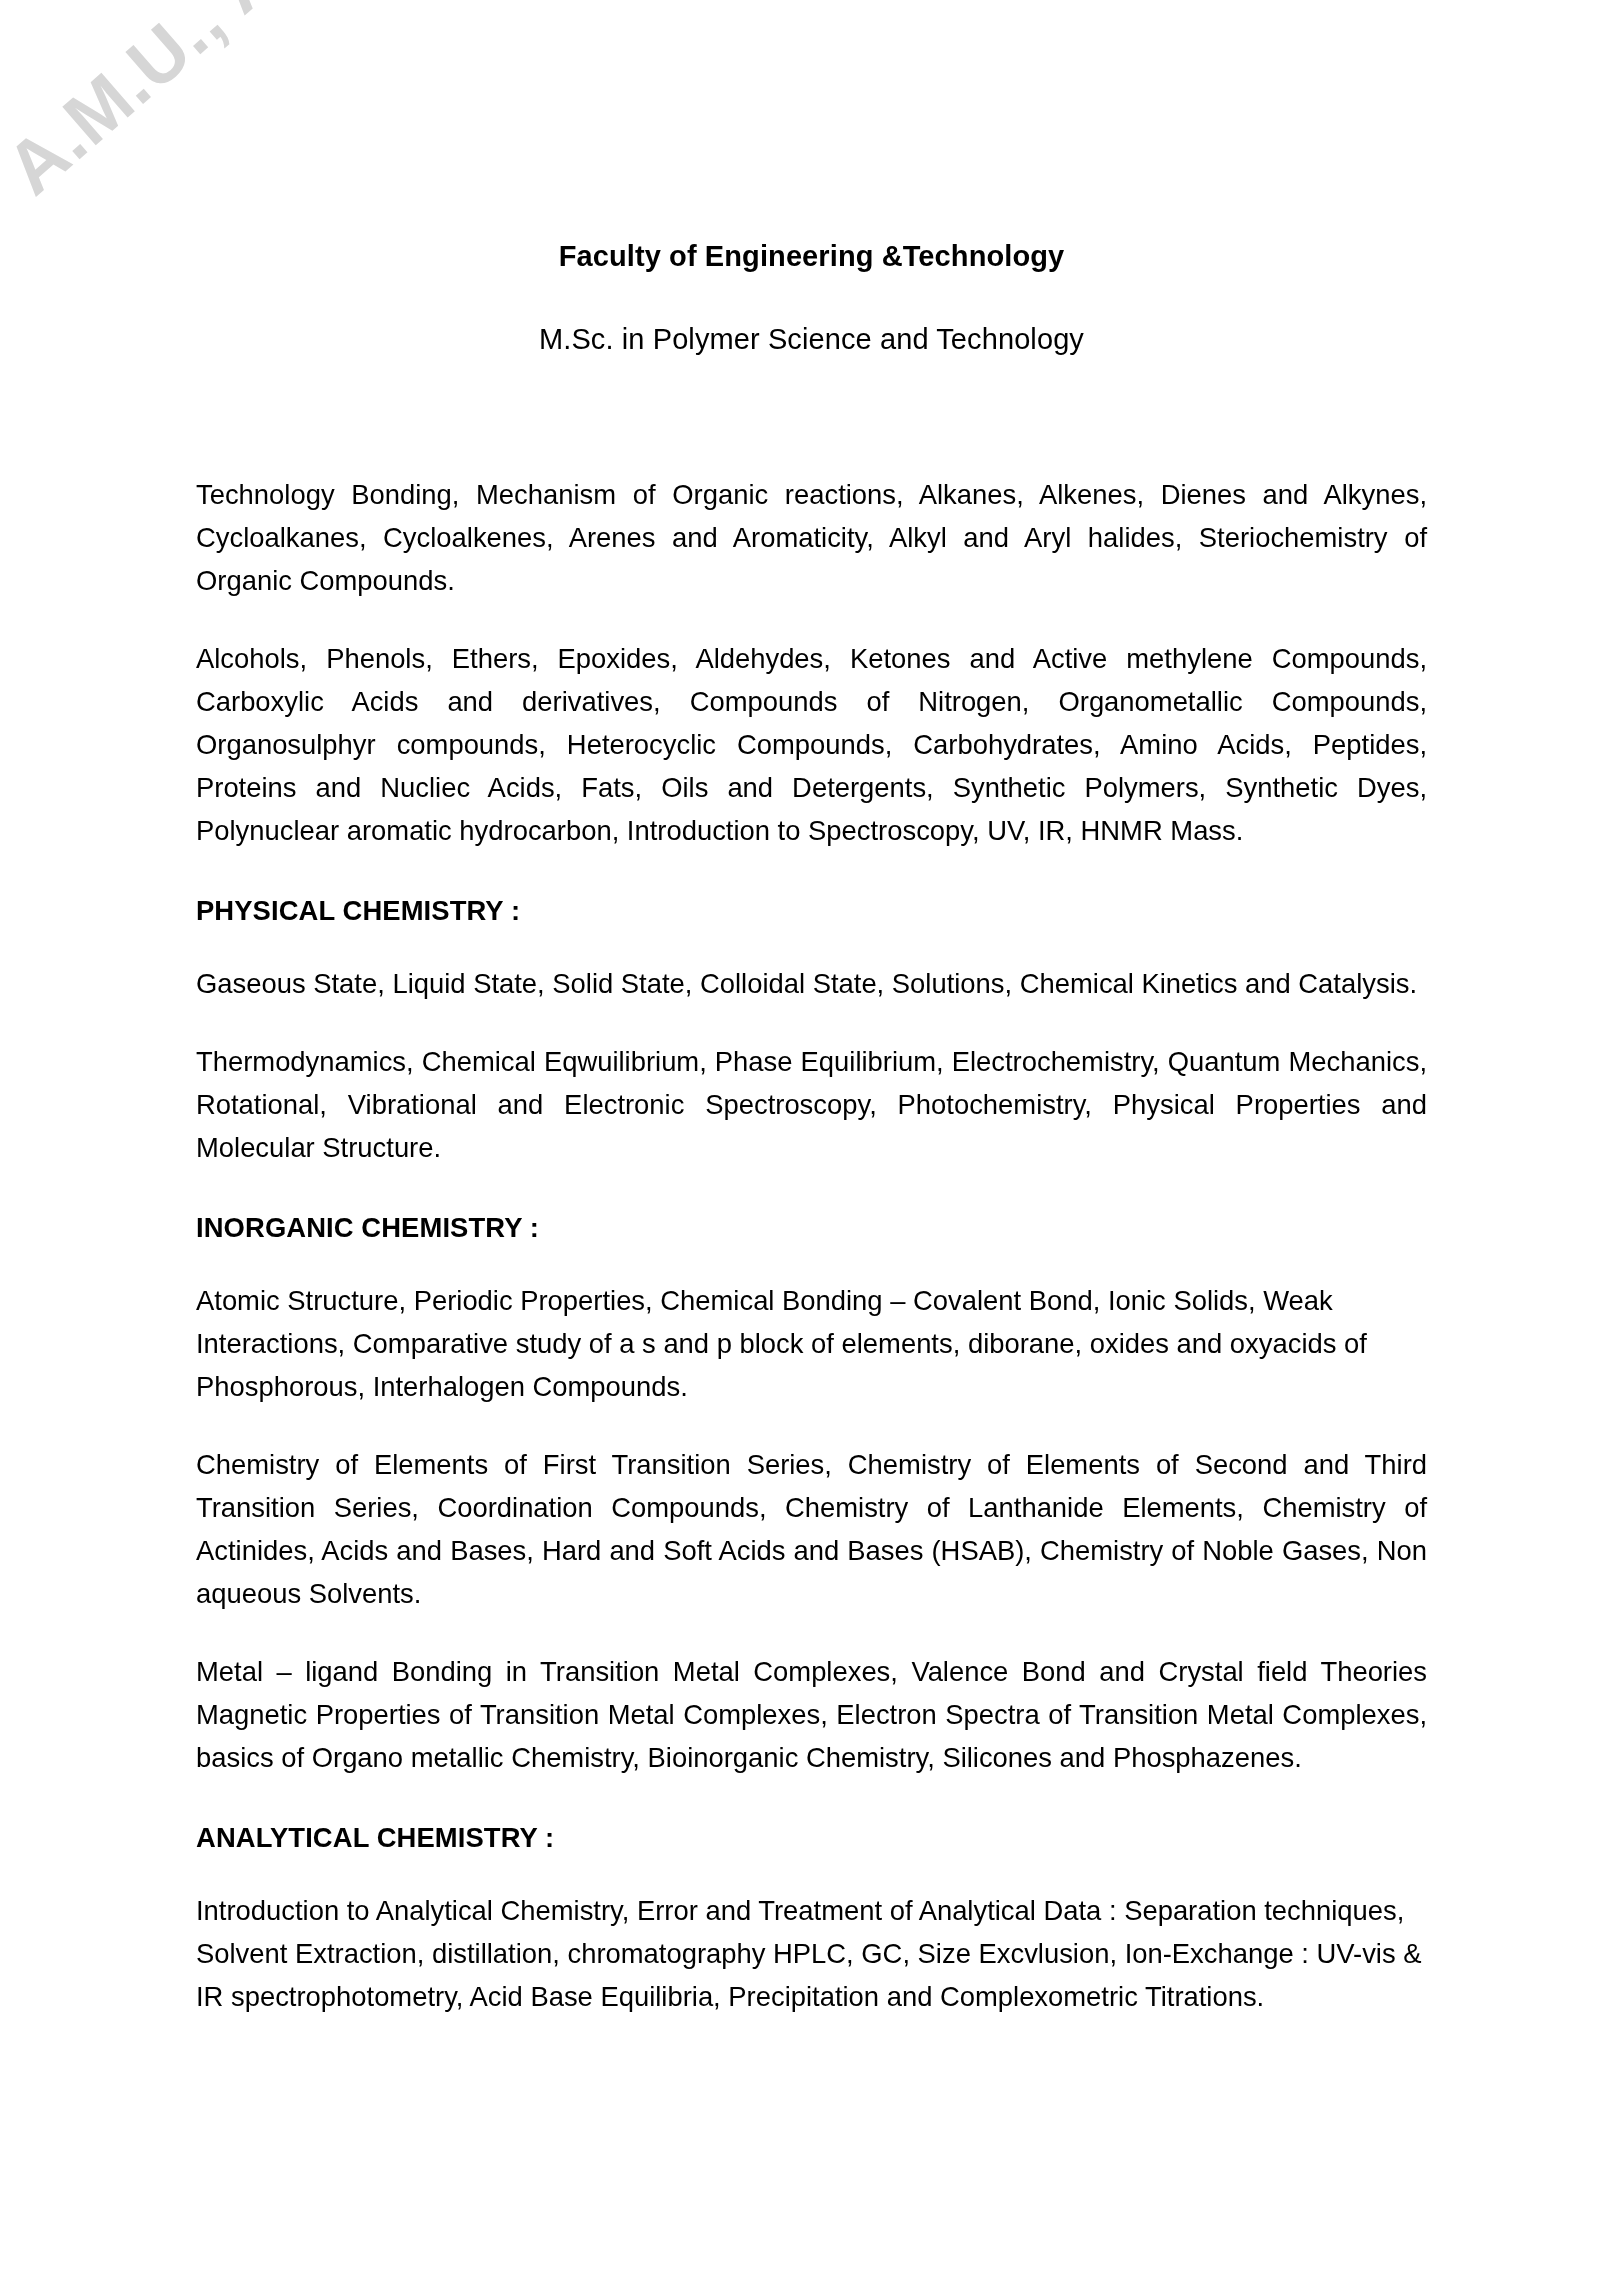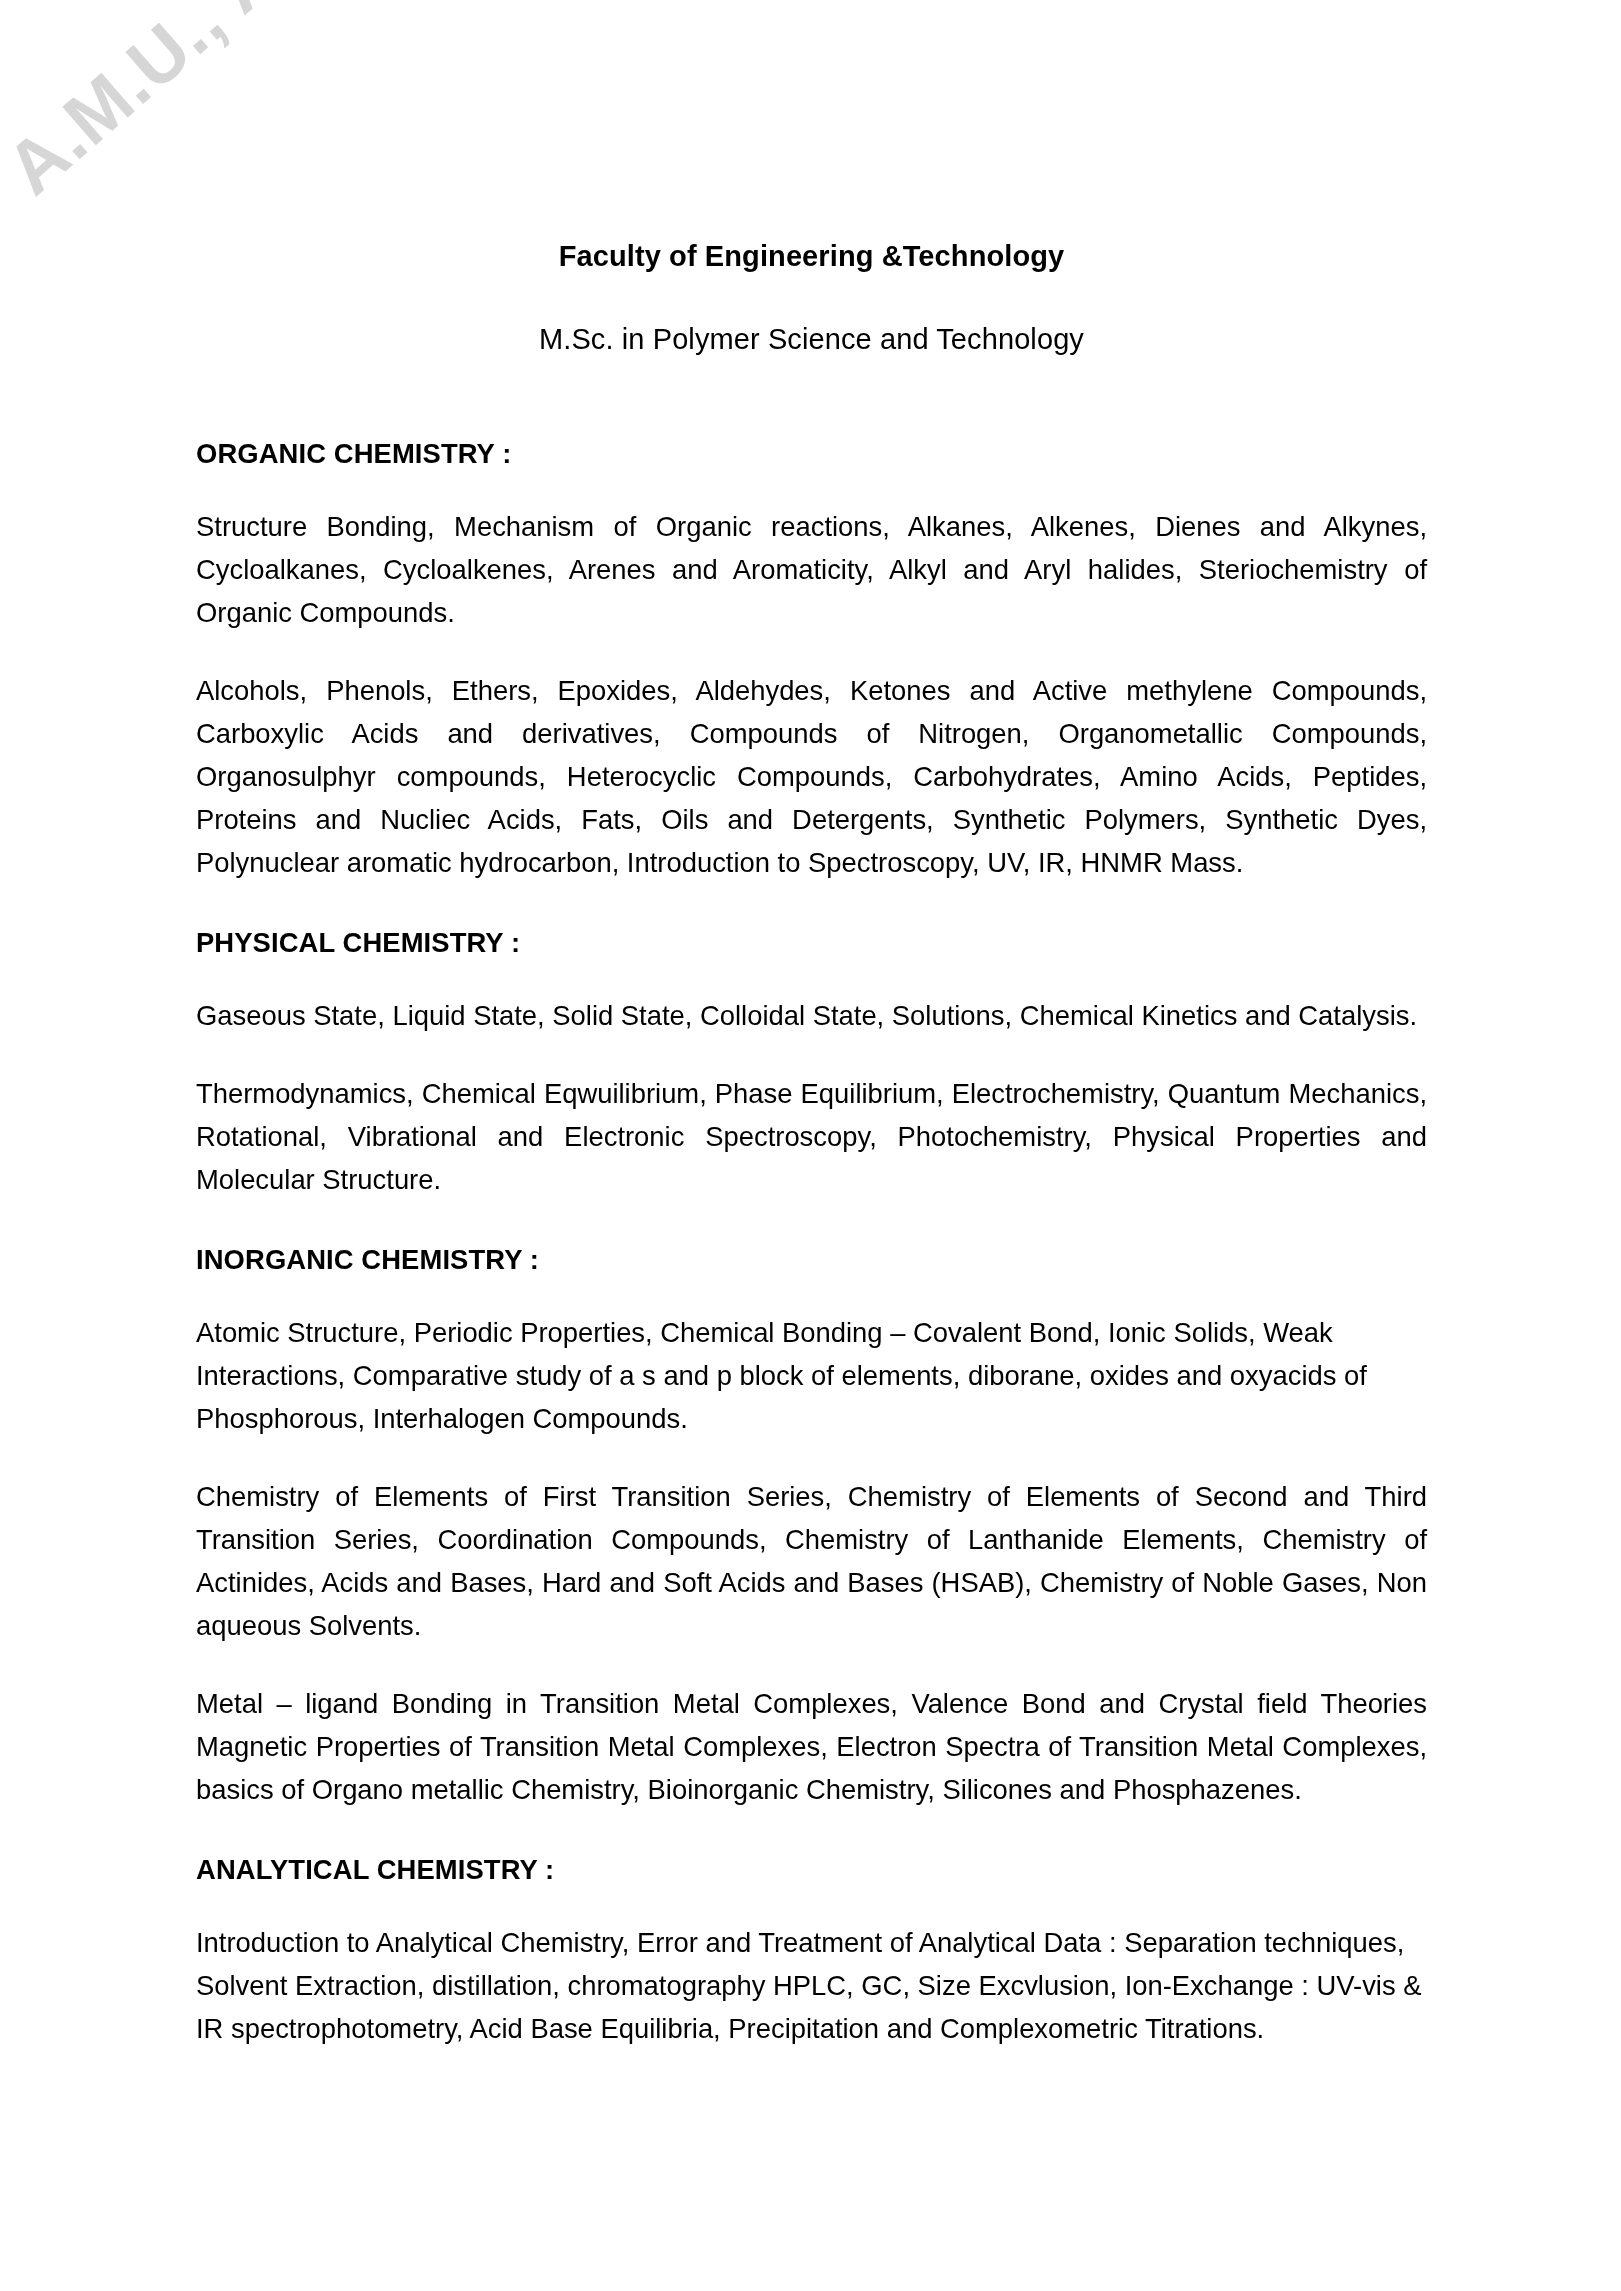--- a/index.html
+++ b/index.html
@@ -93,23 +93,22 @@
   <div class="watermark">A.M.U., Aligarh</div>
 
   <div class="content">
 
     <div class="doc-title">Faculty of Engineering &amp;Technology</div>
 
     <div class="doc-subtitle">M.Sc. in Polymer Science and Technology</div>
 
     <div class="section">
       <div class="gap-head-first"></div>
-      <div class="section-heading">ORGANIC CHEMISTRY :</div>
       <div class="gap-head-para"></div>
-      <p class="para">Structure Bonding, Mechanism of Organic reactions, Alkanes, Alkenes, Dienes and Alkynes, Cycloalkanes, Cycloalkenes, Arenes and Aromaticity, Alkyl and Aryl halides, Steriochemistry of Organic Compounds.</p>
+      <p class="para">Technology Bonding, Mechanism of Organic reactions, Alkanes, Alkenes, Dienes and Alkynes, Cycloalkanes, Cycloalkenes, Arenes and Aromaticity, Alkyl and Aryl halides, Steriochemistry of Organic Compounds.</p>
       <div class="gap-para-para"></div>
       <p class="para">Alcohols, Phenols, Ethers, Epoxides, Aldehydes, Ketones and Active methylene Compounds, Carboxylic Acids and derivatives, Compounds of Nitrogen, Organometallic Compounds, Organosulphyr compounds, Heterocyclic Compounds, Carbohydrates, Amino Acids, Peptides, Proteins and Nucliec Acids, Fats, Oils and Detergents, Synthetic Polymers, Synthetic Dyes, Polynuclear aromatic hydrocarbon, Introduction to Spectroscopy, UV, IR, HNMR Mass.</p>
     </div>
 
     <div class="section">
       <div class="gap-para-head"></div>
       <div class="section-heading">PHYSICAL CHEMISTRY :</div>
       <div class="gap-head-para"></div>
       <p class="para nojustify">Gaseous State, Liquid State, Solid State, Colloidal State, Solutions, Chemical Kinetics and Catalysis.</p>
       <div class="gap-para-para"></div>

